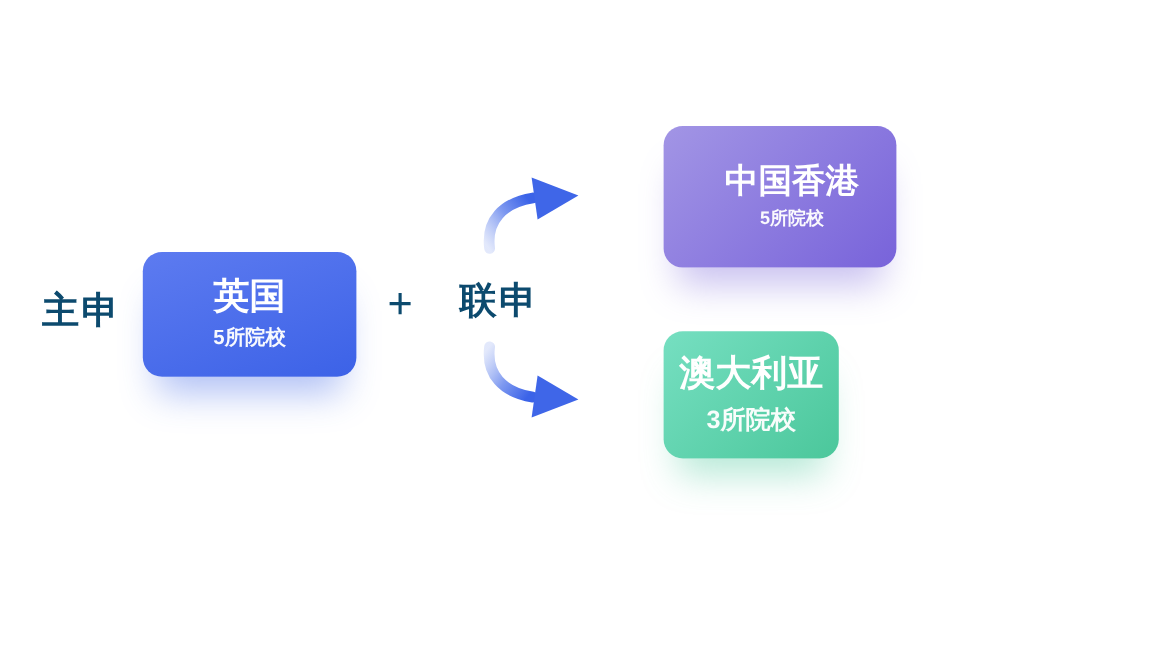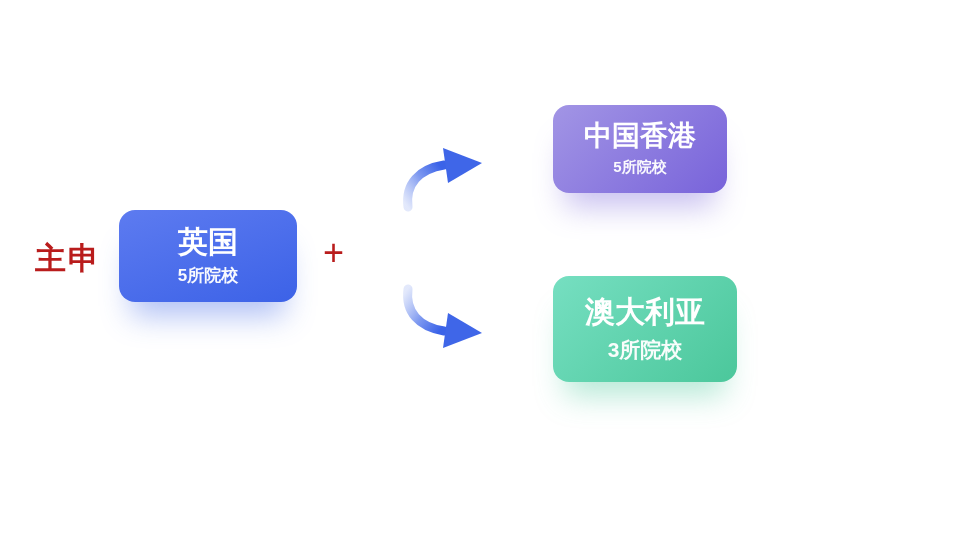--- a/index.html
+++ b/index.html
@@ -6,21 +6,21 @@
   body{
     width:960px;height:540px;
     background:#ffffff;
     font-family:"Liberation Sans","DejaVu Sans",sans-serif;
     overflow:hidden;
   }
   .canvas{position:relative;width:960px;height:540px;background:#ffffff;}
 
   .side-label{
     position:absolute;
-    color:#b91c1c;
+    color:#0c4a6e;
     font-size:31px;
     font-weight:600;
     letter-spacing:2px;
     white-space:nowrap;
   }
   #main-label{left:35px;top:238px;}
   #plus-sign{left:323px;top:232px;font-size:36px;font-weight:500;letter-spacing:0;}
   #joint-label{left:383px;top:230px;}
 
   .card{
@@ -30,37 +30,38 @@
     flex-direction:column;
     align-items:center;
     justify-content:center;
     color:#ffffff;
     text-align:center;
   }
   .card .title{font-weight:bold;line-height:1.1;}
   .card .subtitle{font-weight:700;opacity:.96;}
 
   #main-card{
-    left:119px;top:210px;width:178px;height:92px;
+    left:119px;top:210px;width:178px;height:104px;
     background:linear-gradient(160deg,#5d7bf0 0%,#3c62e7 100%);
     box-shadow:0 26px 30px -12px rgba(61,99,231,.40);
   }
   #main-card .title{font-size:30px;}
   #main-card .subtitle{font-size:17px;margin-top:6px;}
 
   #branch-card-hongkong{
-    left:553px;top:105px;width:174px;height:88px;
+    left:553px;top:105px;width:174px;height:118px;
     background:linear-gradient(135deg,#a295e5 0%,#7863da 100%);
     box-shadow:0 26px 30px -12px rgba(120,99,218,.40);
+    padding-left:20px;
   }
   #branch-card-hongkong .title{font-size:28px;}
   #branch-card-hongkong .subtitle{font-size:15px;margin-top:7px;}
 
   #branch-card-australia{
-    left:553px;top:276px;width:184px;height:106px;
+    left:553px;top:276px;width:146px;height:106px;
     background:linear-gradient(135deg,#76dfc1 0%,#4bc79b 100%);
     box-shadow:0 26px 30px -12px rgba(75,199,155,.40);
   }
   #branch-card-australia .title{font-size:30px;}
   #branch-card-australia .subtitle{font-size:21px;margin-top:8px;}
 
   .arrow-svg{position:absolute;width:86px;height:76px;}
   #arrow-top-icon{left:398px;top:138px;}
   #arrow-bottom-icon{left:398px;top:282px;}
 </style>
@@ -71,20 +72,21 @@
 
   <div class="side-label" id="main-label">主申</div>
 
   <div class="card" id="main-card">
     <div class="title">英国</div>
     <div class="subtitle">5所院校</div>
   </div>
 
   <div class="side-label" id="plus-sign">+</div>
 
+  <div class="side-label" id="joint-label">联申</div>
 
   <svg class="arrow-svg" id="arrow-top-icon" viewBox="0 0 86 76">
     <defs>
       <linearGradient id="gradTop" x1="0" y1="1" x2="1" y2="0.15">
         <stop offset="0" stop-color="#d9e1fa" stop-opacity="0.75"></stop>
         <stop offset="0.55" stop-color="#7e99f0"></stop>
         <stop offset="1" stop-color="#3b63e8"></stop>
       </linearGradient>
     </defs>
     <path d="M10,69 C7,46 21,31 46,27" fill="none" stroke="url(#gradTop)" stroke-width="9" stroke-linecap="round"></path>

